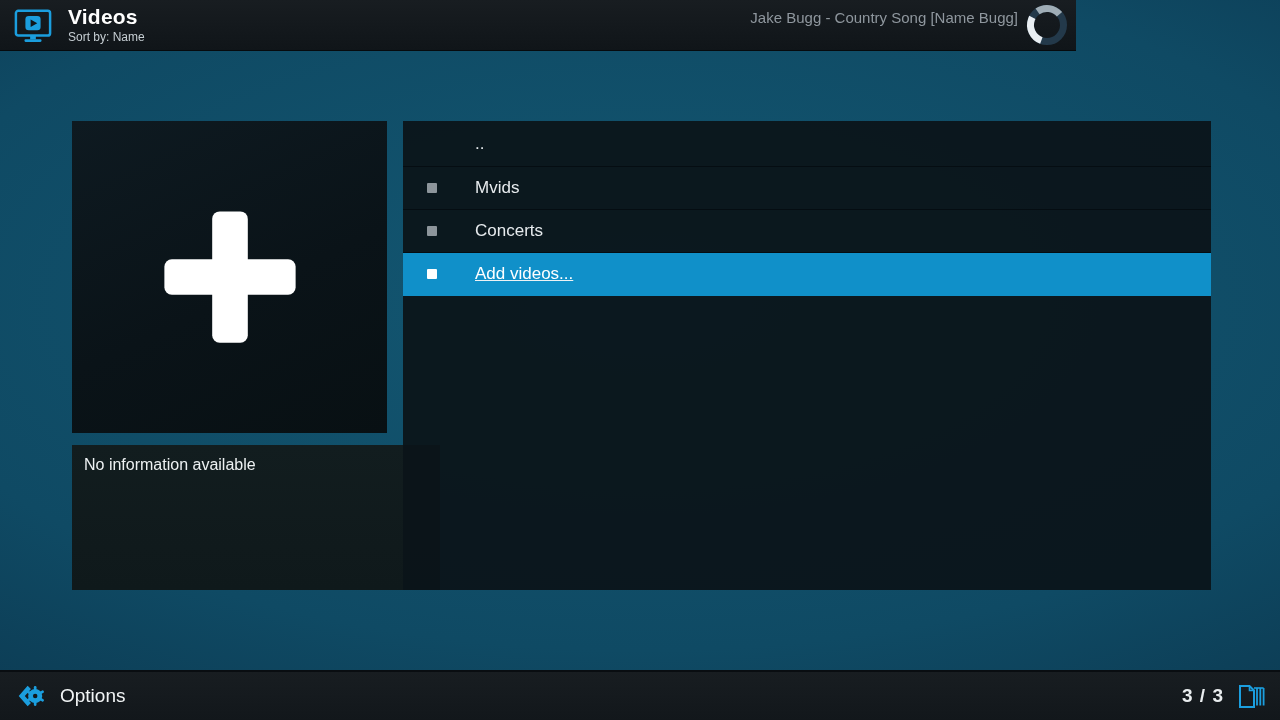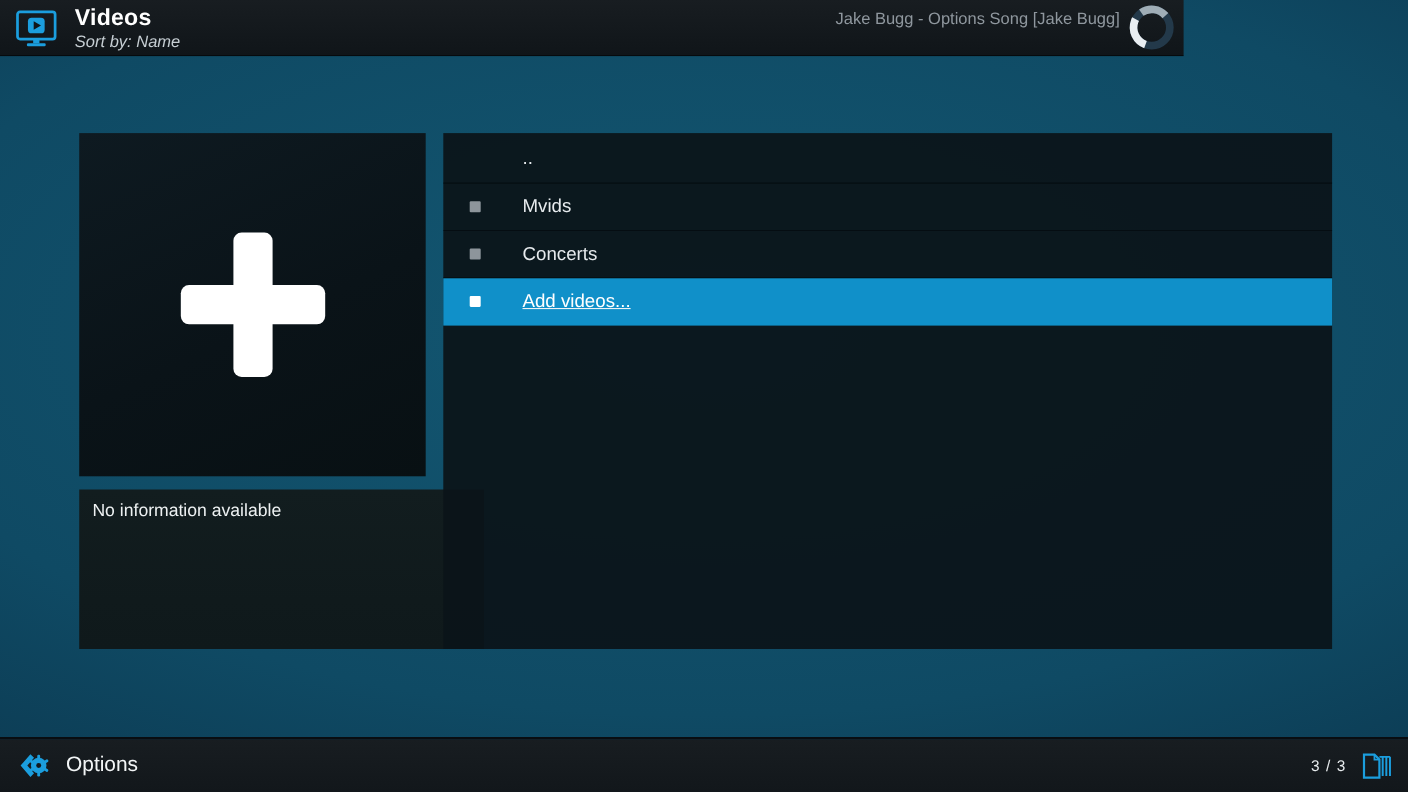--- a/index.html
+++ b/index.html
@@ -18,21 +18,21 @@
   
   .topbar{
     position:absolute;left:0;top:0;width:1076px;height:50px;
     background:linear-gradient(#181d21,#101519);
     border-bottom:1px solid #060a0d;
   }
   .topbar-left{position:absolute;left:14px;top:6px;display:flex;align-items:flex-start;}
   .videos-icon{width:38px;height:38px;margin-top:2px;}
   .title-block{margin-left:16px;line-height:1;}
   .page-title{font-size:21px;font-weight:bold;color:#ffffff;letter-spacing:.2px;}
-  .sort-label{font-size:15px;color:#c6ced3;margin-top:4px;font-style:italic;}
+  .sort-label{font-size:12px;color:#c6ced3;margin-top:4px;}
   .topbar-right{
     position:absolute;right:58px;top:7px;text-align:right;line-height:1;
   }
   .scan-line1{font-size:15px;color:#f2f5f6;}
   .scan-line2{font-size:15px;color:#8f979e;margin-top:3px;}
   .spinner{position:absolute;right:7px;top:3px;width:44px;height:44px;}
 
   
   .thumb-panel{
     position:absolute;left:72px;top:121px;width:315px;height:312px;
@@ -73,21 +73,21 @@
     border-top:2px solid #090d11;box-sizing:border-box;
   }
   .options-btn{
     position:absolute;left:14px;top:0;height:48px;display:flex;align-items:center;cursor:pointer;
   }
   .options-icon{width:32px;height:32px;}
   .options-label{margin-left:14px;font-size:19px;color:#f2f5f6;}
   .position-block{
     position:absolute;right:14px;top:0;height:48px;display:flex;align-items:center;
   }
-  .position-label{font-size:14px;color:#e9edef;margin-right:12px;letter-spacing:1px;}
+  .position-label{font-size:19px;color:#e9edef;margin-right:12px;letter-spacing:1px;font-weight:bold;}
   .pages-icon{width:30px;height:30px;}
 </style>
 </head>
 <body>
 
 <div class="bg"></div>
 
 <div class="topbar">
   <div class="topbar-left">
     <svg class="videos-icon" viewBox="0 0 40 38">
@@ -96,21 +96,21 @@
       <path d="M17.5 11 L24.5 15 L17.5 19 Z" fill="#10151a"></path>
       <rect x="17" y="28" width="6" height="4" fill="#1b9ede"></rect>
       <rect x="11" y="32" width="18" height="2.8" rx="1.2" fill="#1b9ede"></rect>
     </svg>
     <div class="title-block">
       <div class="page-title">Videos</div>
       <div class="sort-label">Sort by: Name</div>
     </div>
   </div>
   <div class="topbar-right">
-    <div class="scan-line2">Jake Bugg - Options Song [Jake Bugg]</div>
+    <div class="scan-line2">Jake Bugg - Country Song [Name Bugg]</div>
   </div>
   <svg class="spinner" viewBox="0 0 44 44">
     <circle cx="22" cy="22" r="16.5" fill="none" stroke="#23394a" stroke-width="7"></circle>
     <circle cx="22" cy="22" r="16.5" fill="none" stroke="#e9eef2" stroke-width="7" stroke-dasharray="28 200" transform="rotate(110 22 22)"></circle>
     <circle cx="22" cy="22" r="16.5" fill="none" stroke="#9fadb6" stroke-width="7" stroke-dasharray="24 200" transform="rotate(235 22 22)"></circle>
   </svg>
 </div>
 
 <div class="thumb-panel">
   <svg class="plus-icon" viewBox="0 0 160 160">

